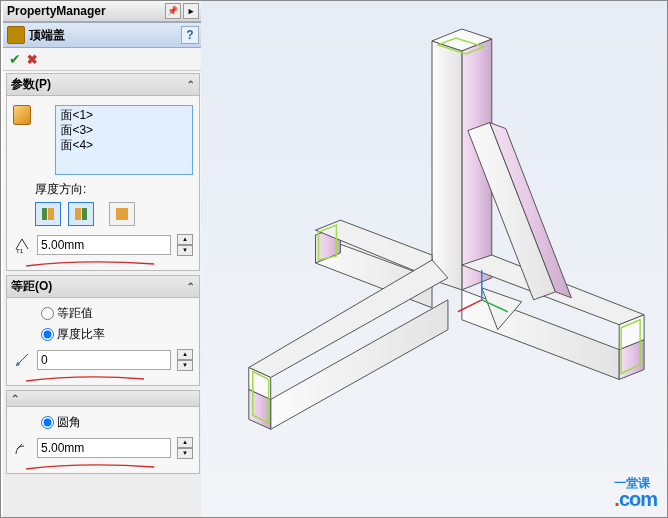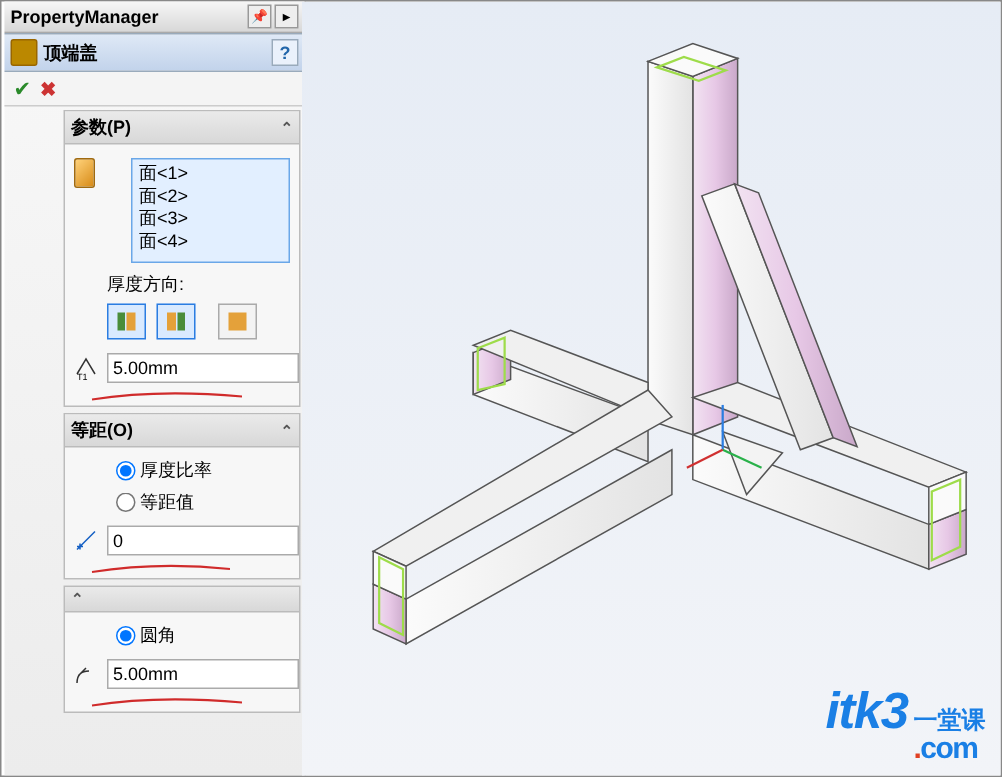--- a/index.html
+++ b/index.html
@@ -1,21 +1,21 @@
 <!DOCTYPE html>
 <html><head>
 <meta charset="utf-8">
 <style>
   html,body{margin:0;padding:0;font-family:"Microsoft YaHei","Segoe UI",sans-serif;font-size:12px;background:#fff;}
   body{width:668px;height:518px;position:relative;overflow:hidden;border:1px solid #888;box-sizing:border-box;}
   .panel{position:absolute;left:2px;top:0;width:200px;height:100%;background:linear-gradient(to bottom,#f8f8f8,#ececec);border-right:1px solid #999;display:flex;flex-direction:column;}
   .titlebar{height:20px;background:linear-gradient(to bottom,#f6f6f6,#d8d8d8);border-bottom:1px solid #aaa;display:flex;align-items:center;padding:0 4px;font-weight:bold;}
   .titlebar .sp{flex:1}
   .titlebar .pin,.titlebar .x{width:14px;height:14px;margin-left:2px;border:1px solid #999;background:#eee;display:flex;align-items:center;justify-content:center;font-size:9px;}
-  .feat-body{flex:1;overflow:auto;margin-left:36px;}
+  .feat-body{flex:1;overflow:auto;}
   .feat-title{display:flex;align-items:center;padding:3px 4px;background:linear-gradient(to bottom,#dfe9f6,#c2d3eb);border-top:1px solid #9ab;border-bottom:1px solid #9ab;font-weight:bold;}
   .feat-title .ico{width:16px;height:16px;margin-right:4px;background:#b80;border:1px solid #960;border-radius:2px;}
   .feat-title .help{width:16px;height:16px;border:1px solid #9ab;background:#eaf1fb;display:flex;align-items:center;justify-content:center;color:#26a;font-weight:bold;}
   .okrow{display:flex;align-items:center;gap:6px;padding:3px 6px;background:#f4f4f4;border-bottom:1px solid #ccc;}
   .ok{color:#2a8a2a;font-size:14px;cursor:pointer;}
   .cancel{color:#c33;font-size:13px;font-weight:bold;cursor:pointer;}
   .sect{margin:2px 3px 4px;border:1px solid #bbb;background:#f7f7f7;}
   .sect-h{display:flex;align-items:center;justify-content:space-between;padding:2px 4px;background:linear-gradient(to bottom,#eaeaea,#d8d8d8);border-bottom:1px solid #bbb;font-weight:bold;}
   .sect-h .chev{font-size:10px;color:#555;cursor:pointer;}
   .sect-h input[type=checkbox]{margin-right:3px;vertical-align:middle;}
@@ -32,21 +32,21 @@
   .spin .btns{display:flex;flex-direction:column;margin-left:2px;}
   .spin .btns div{width:14px;height:9px;border:1px solid #999;background:#eee;font-size:7px;line-height:7px;text-align:center;cursor:pointer;}
   .annot{height:5px;margin:0 8px;}
   .annot svg{width:100%;height:8px;display:block;}
   .radio-row{margin-left:28px;display:flex;align-items:center;gap:3px;padding:2px 0;}
   .radio-row input{margin:0;}
   .viewport{position:absolute;left:200px;top:0;right:0;bottom:0;background:linear-gradient(to bottom,#e6ecf5,#f2f4f8);}
   .logo{position:absolute;right:10px;bottom:8px;display:flex;align-items:baseline;font-weight:bold;font-style:italic;}
   .logo .itk{color:#1a7fe5;font-size:34px;letter-spacing:-1px;}
   .logo .cn{display:inline-block;margin-left:4px;line-height:1;}
-  .logo .cn .t{color:#1a7fe5;font-size:16px;display:block;font-style:normal}
+  .logo .cn .t{color:#1a7fe5;font-size:12px;display:block;font-style:normal}
   .logo .cn .b{color:#1a7fe5;font-size:20px;display:block;letter-spacing:-1px;font-style:normal}
   .logo .dot{color:#e04023;}
 </style>
 </head>
 <body>
 
 <div class="panel">
   <div class="titlebar">
     <span>PropertyManager</span>
     <span class="sp"></span>
@@ -70,21 +70,20 @@
     <div class="sect">
       <div class="sect-h">
         <span>参数(P)</span>
         <span class="chev">⌃</span>
       </div>
       <div class="sect-b">
         <div class="row" style="align-items:center;">
           <span class="faceicon"></span>
           <div class="facebox">
             <div>面&lt;1&gt;</div>
-            <div>面&lt;2&gt;</div>
             <div>面&lt;3&gt;</div>
             <div>面&lt;4&gt;</div>
           </div>
         </div>
         <div style="margin:6px 0 3px 22px;">厚度方向:</div>
         <div class="row" style="margin-left:22px;">
           <span class="dir-btn sel">
             <svg class="dir-ico" viewBox="0 0 14 14">
                 <rect x="1" y="1" width="5" height="12" fill="#4a8d3a"></rect>
                 <rect x="7" y="1" width="6" height="12" fill="#e4a13a"></rect>
@@ -124,26 +123,26 @@
       </div>
     </div>
 
     <div class="sect">
       <div class="sect-h">
         <span>等距(O)</span>
         <span class="chev">⌃</span>
       </div>
       <div class="sect-b">
         <label class="radio-row">
+          <input type="radio" name="off" style="">
+          <span>等距值</span>
+        </label>
+        <label class="radio-row">
           <input type="radio" name="off" checked="" style="">
           <span>厚度比率</span>
-        </label>
-        <label class="radio-row">
-          <input type="radio" name="off" style="">
-          <span>等距值</span>
         </label>
         <div class="row spin">
           <span class="icon">
             <svg width="16" height="16" viewBox="0 0 16 16">
                 <path d="M2 14 L14 2 M4 14 L4 10 M2 12 L6 12" stroke="#1560c4" stroke-width="1" fill="none"></path>
               </svg>
           </span>
           <input type="text" value="0" style="">
           <span class="btns">
               <div>▴</div>
@@ -242,19 +241,18 @@
     <polygon points="282,288 322,302 298,330" fill="#f3f3f3" stroke="#555"></polygon>
 
     <g stroke-width="1.5">
       <line x1="282" y1="300" x2="282" y2="270" stroke="#2a7de1"></line>
       <line x1="282" y1="300" x2="308" y2="312" stroke="#2ab14a"></line>
       <line x1="282" y1="300" x2="258" y2="312" stroke="#d03030"></line>
     </g>
   </svg>
 
   <div class="logo">
-    <span class="itk">itk3</span>
     <span class="cn">
       <span class="t">一堂课</span>
       <span class="b"><span class="dot">.</span>com</span>
     </span>
   </div>
 </div>
 
 </body></html>

